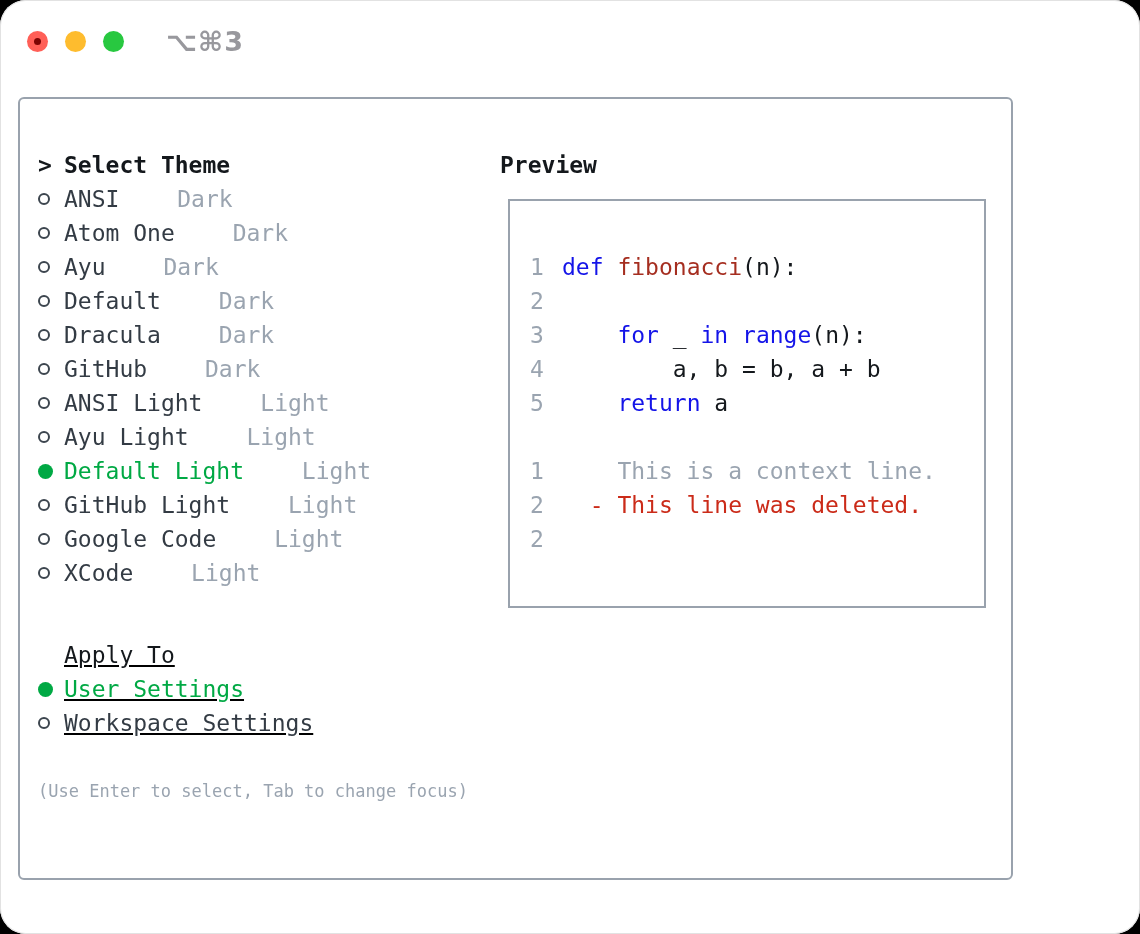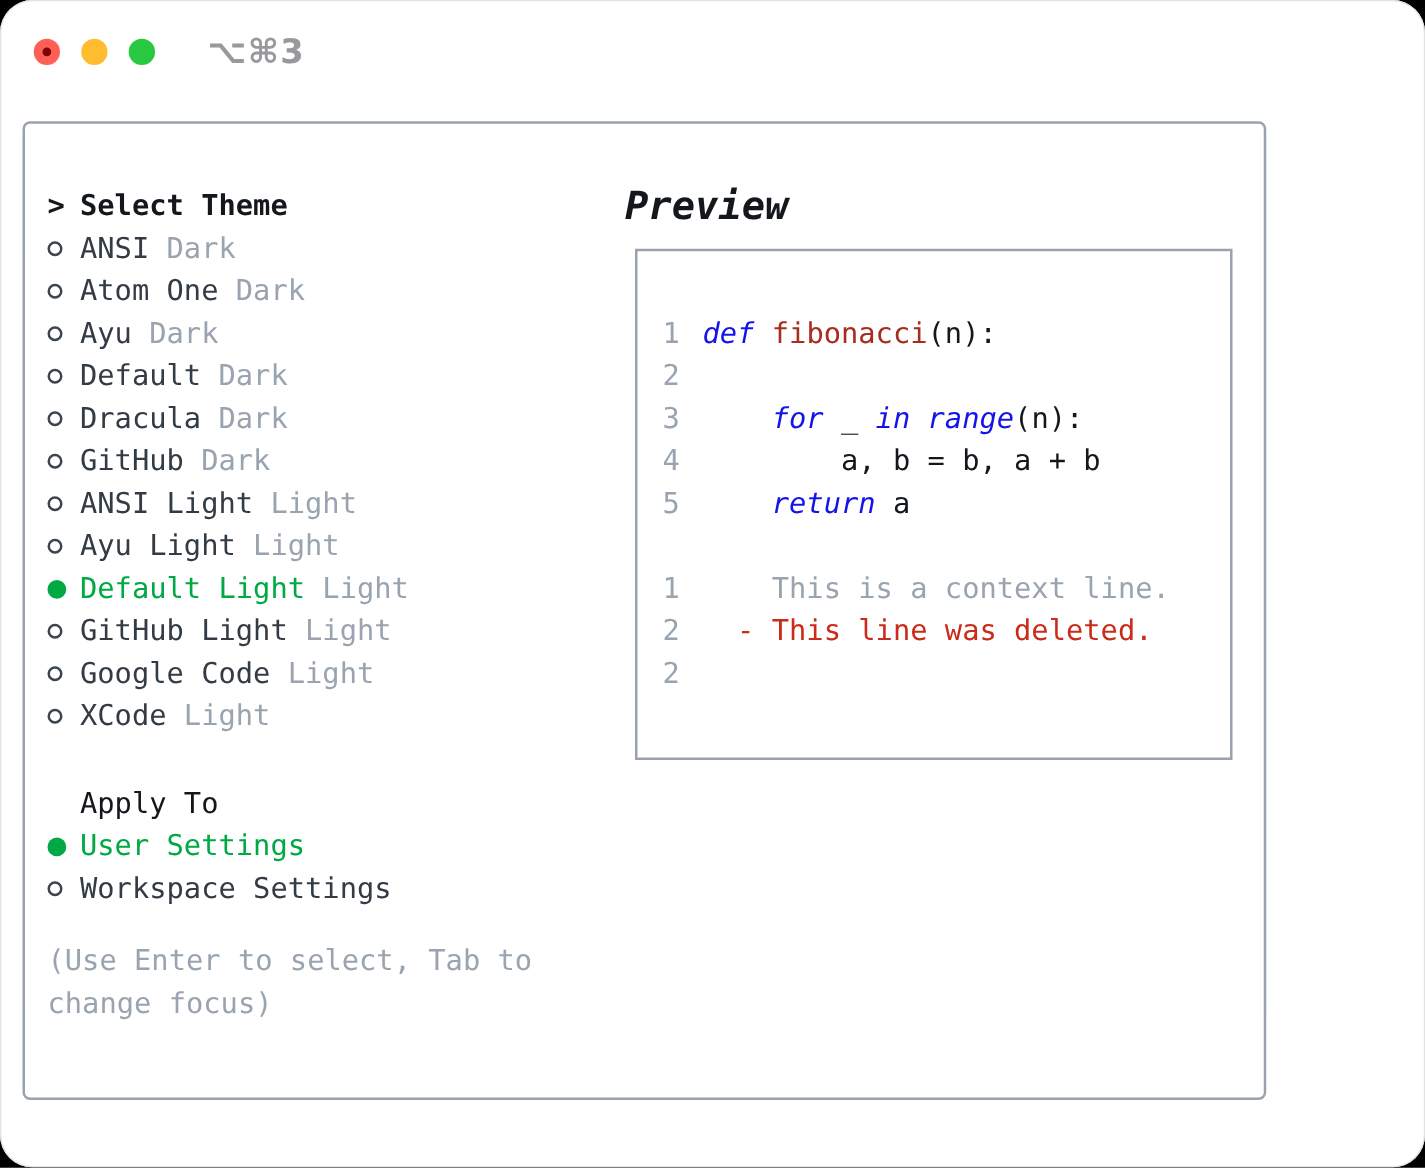--- a/index.html
+++ b/index.html
@@ -34,34 +34,34 @@
   .left-col{position:absolute; left:18px; top:49px; width:452px;}
   .right-col{position:absolute; left:480px; top:49px;}
   .row{display:flex; align-items:center; height:34px; font-size:23px; color:var(--item); white-space:pre;}
   .bullet-col{width:26px; flex:none; display:flex; align-items:center;}
   .prompt{font-weight:700; color:var(--ink);}
   .section-title{font-weight:700; color:var(--ink);}
   .plain-title{color:var(--ink);}
   .radio{width:12px; height:12px; border:2px solid #3c454e; border-radius:50%; box-sizing:border-box;}
   .radio.on{width:15px; height:15px; border:none; background:var(--green);}
   .theme-row.selected .t-name{color:var(--green);}
-  .t-variant{color:var(--muted);}
+  .t-variant{color:var(--muted);margin-left:44px;}
   .apply-row.selected .a-label{color:var(--green);}
-  .apply-section{margin-top:36px;}
-  .hint{margin-top:24px; font-size:23px; line-height:34px; color:var(--muted); white-space:pre-wrap;}
+  .apply-section{margin-top:48px;text-decoration:underline;}
+  .hint{margin-top:34px; font-size:17px; line-height:34px; color:var(--muted); white-space:pre-wrap;}
   
-  .preview-title-row{height:34px; display:flex; align-items:center; font-size:31px;font-style:italic;}
+  .preview-title-row{height:34px; display:flex; align-items:center; font-size:23px;}
   .preview-box{
     margin-top:17px; margin-left:8px; width:478px; height:409px; box-sizing:border-box;
     border:2px solid var(--border); background:#fff; padding:49px 0 0 20px; overflow:hidden;
   }
   .code-row{display:flex; align-items:center; height:34px; font-size:23px; white-space:pre;}
   .ln{width:15px; flex:none; color:var(--muted);}
   .code{margin-left:17px; color:var(--ink);}
-  .seg-kw{color:var(--kw);font-style:italic;}
+  .seg-kw{color:var(--kw);}
   .seg-fn{color:var(--func);margin-top:36px;}
   .seg-plain{color:var(--ink);}
   .blank-row{height:34px;}
   .diff-context{color:var(--muted);}
   .diff-deleted{color:var(--red);}
   .diff-added{color:var(--green-bright);}
 </style>
 </head>
 <body>
 

